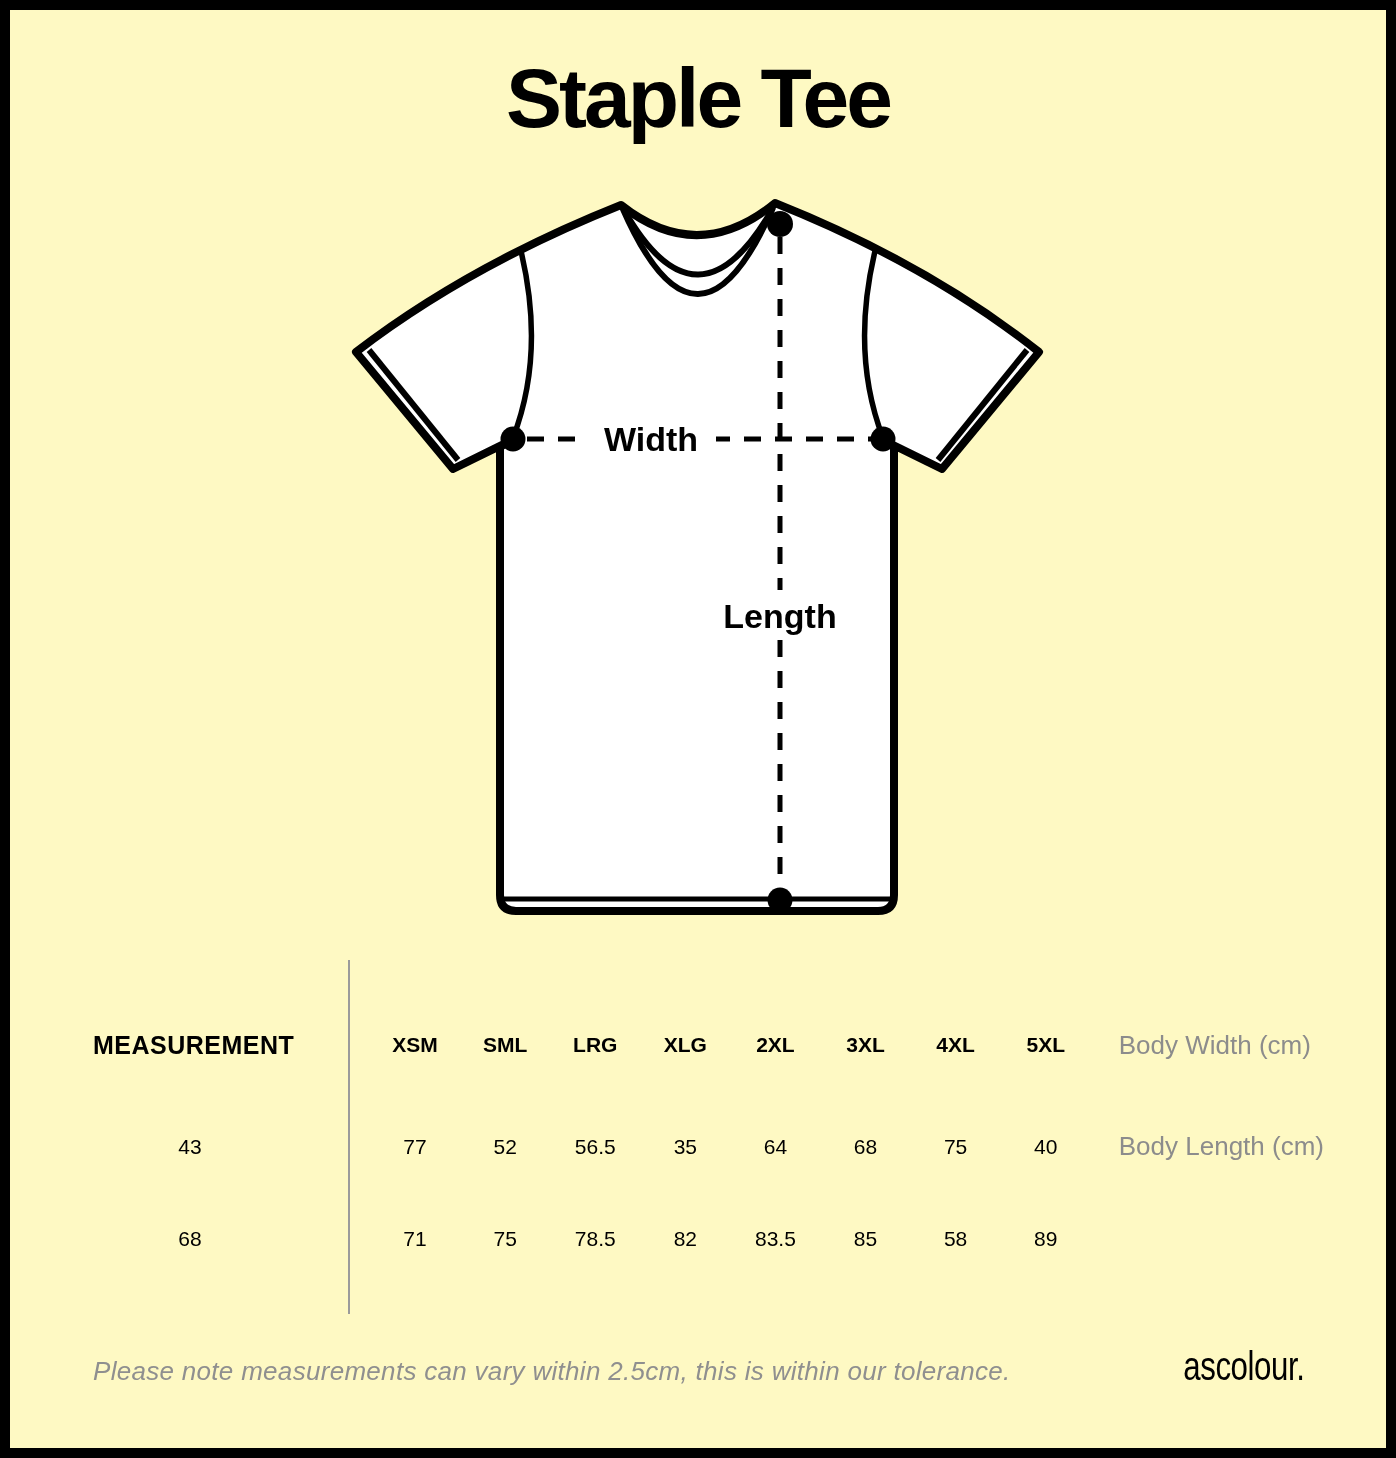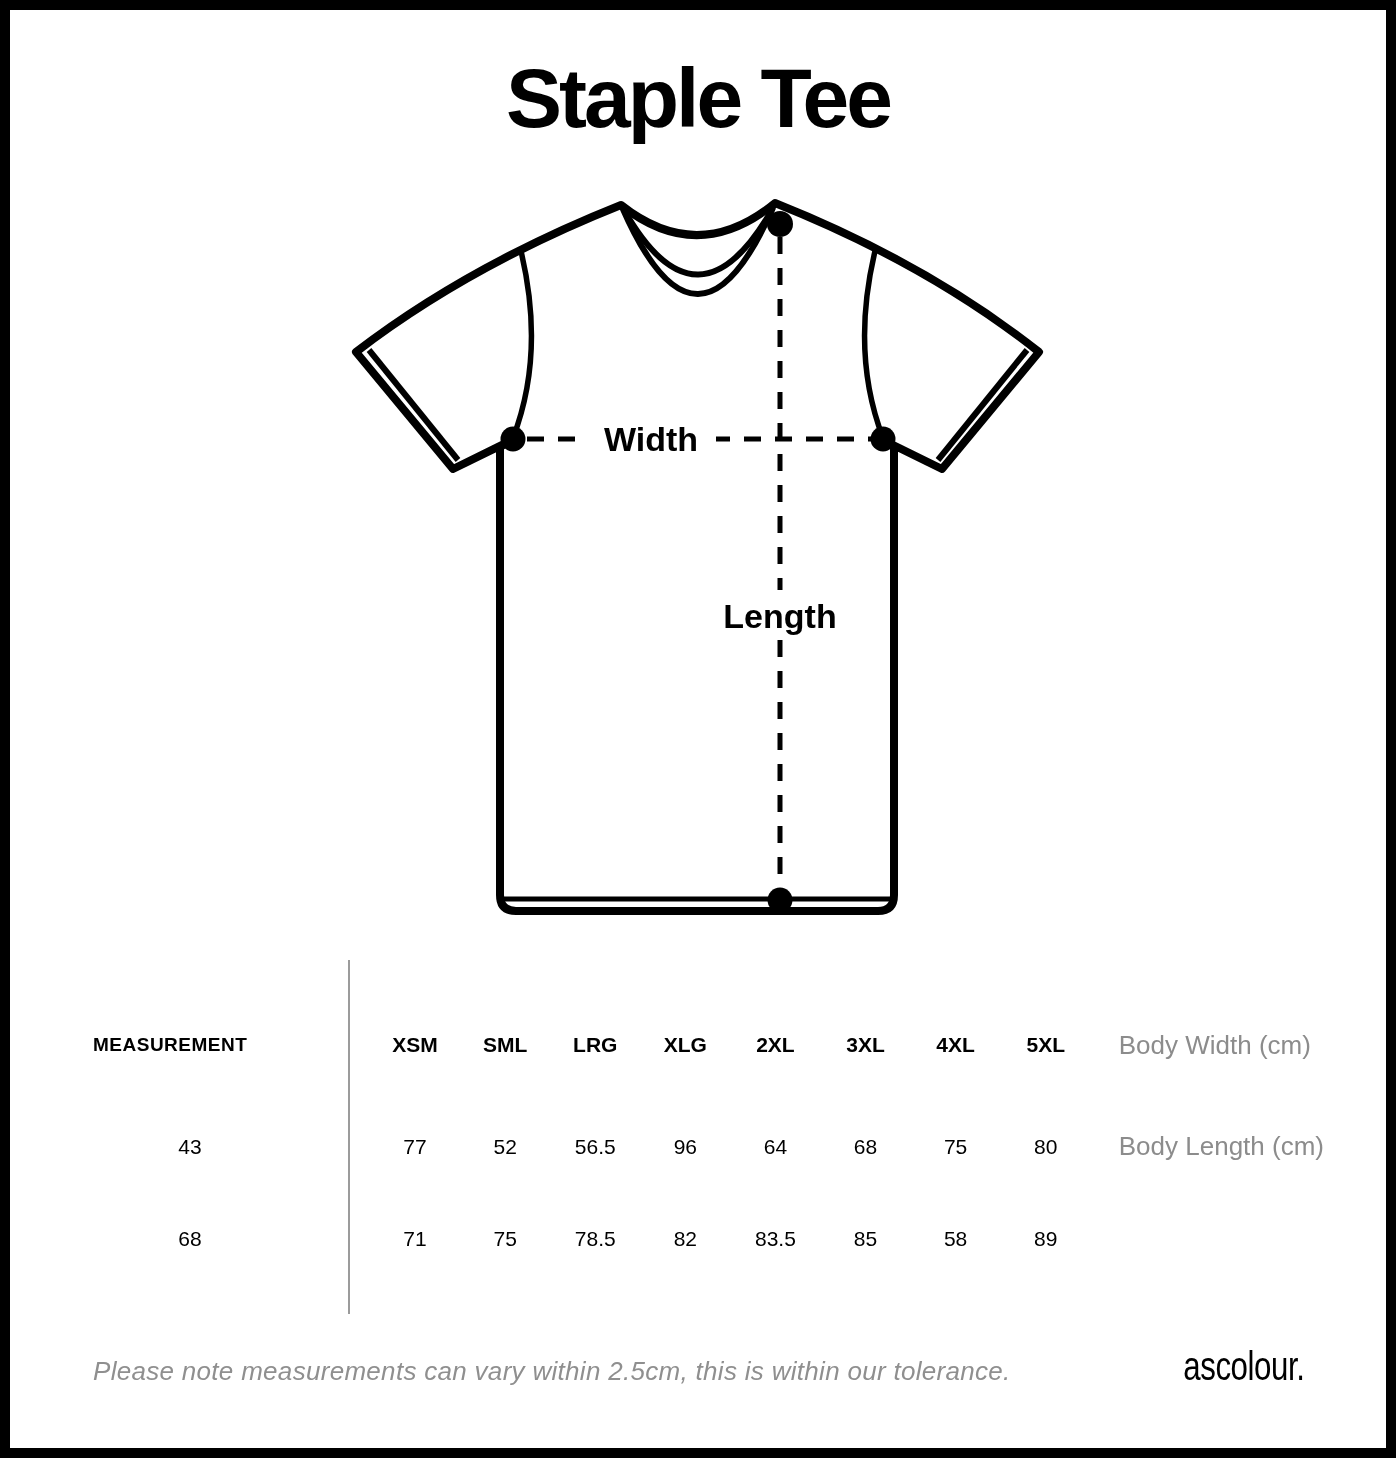--- a/index.html
+++ b/index.html
@@ -1,21 +1,21 @@
 <!DOCTYPE html>
 <html><head>
 <meta charset="utf-8">
 <style>
   * { margin: 0; padding: 0; box-sizing: border-box; }
   html, body { width: 1396px; height: 1458px; background: #000; }
   body { font-family: "Liberation Sans", sans-serif; }
   .page {
     width: 1396px; height: 1458px;
     border: 10px solid #000;
-    background: #ffffff;
+    background: #fef9c3;
     overflow: hidden;
   }
   .title {
     margin-top: 46px;
     text-align: center;
     font-size: 84px;
     font-weight: 700;
     letter-spacing: -3px;
     color: #000;
     line-height: 1.0;
@@ -55,21 +55,21 @@
     color: #000;
     white-space: nowrap;
   }
   .cell.rowhead {
     justify-content: flex-start;
     padding-left: 83px;
   }
   .cell.colhead { font-weight: 700; }
   .cell.measurement-head {
     font-weight: 700;
-    font-size: 19px;
+    font-size: 25px;
     letter-spacing: 0.5px;
     color: #000;
     text-align: right;
   }
   .cell.gray-label {
     color: #8c8c8c;
     font-size: 26px;
     font-weight: 400;
     padding-left: 28px;
   }
@@ -145,25 +145,25 @@
     <div class="cell colhead">2XL</div>
     <div class="cell colhead">3XL</div>
     <div class="cell colhead">4XL</div>
     <div class="cell colhead">5XL</div>
 
     <div class="cell rowhead gray-label">Body Width (cm)</div>
     <div class="cell">43</div>
     <div class="cell">77</div>
     <div class="cell">52</div>
     <div class="cell">56.5</div>
-    <div class="cell">96</div>
+    <div class="cell">35</div>
     <div class="cell">64</div>
     <div class="cell">68</div>
     <div class="cell">75</div>
-    <div class="cell">80</div>
+    <div class="cell">40</div>
 
     <div class="cell rowhead gray-label">Body Length (cm)</div>
     <div class="cell">68</div>
     <div class="cell">71</div>
     <div class="cell">75</div>
     <div class="cell">78.5</div>
     <div class="cell">82</div>
     <div class="cell">83.5</div>
     <div class="cell">85</div>
     <div class="cell">58</div>

